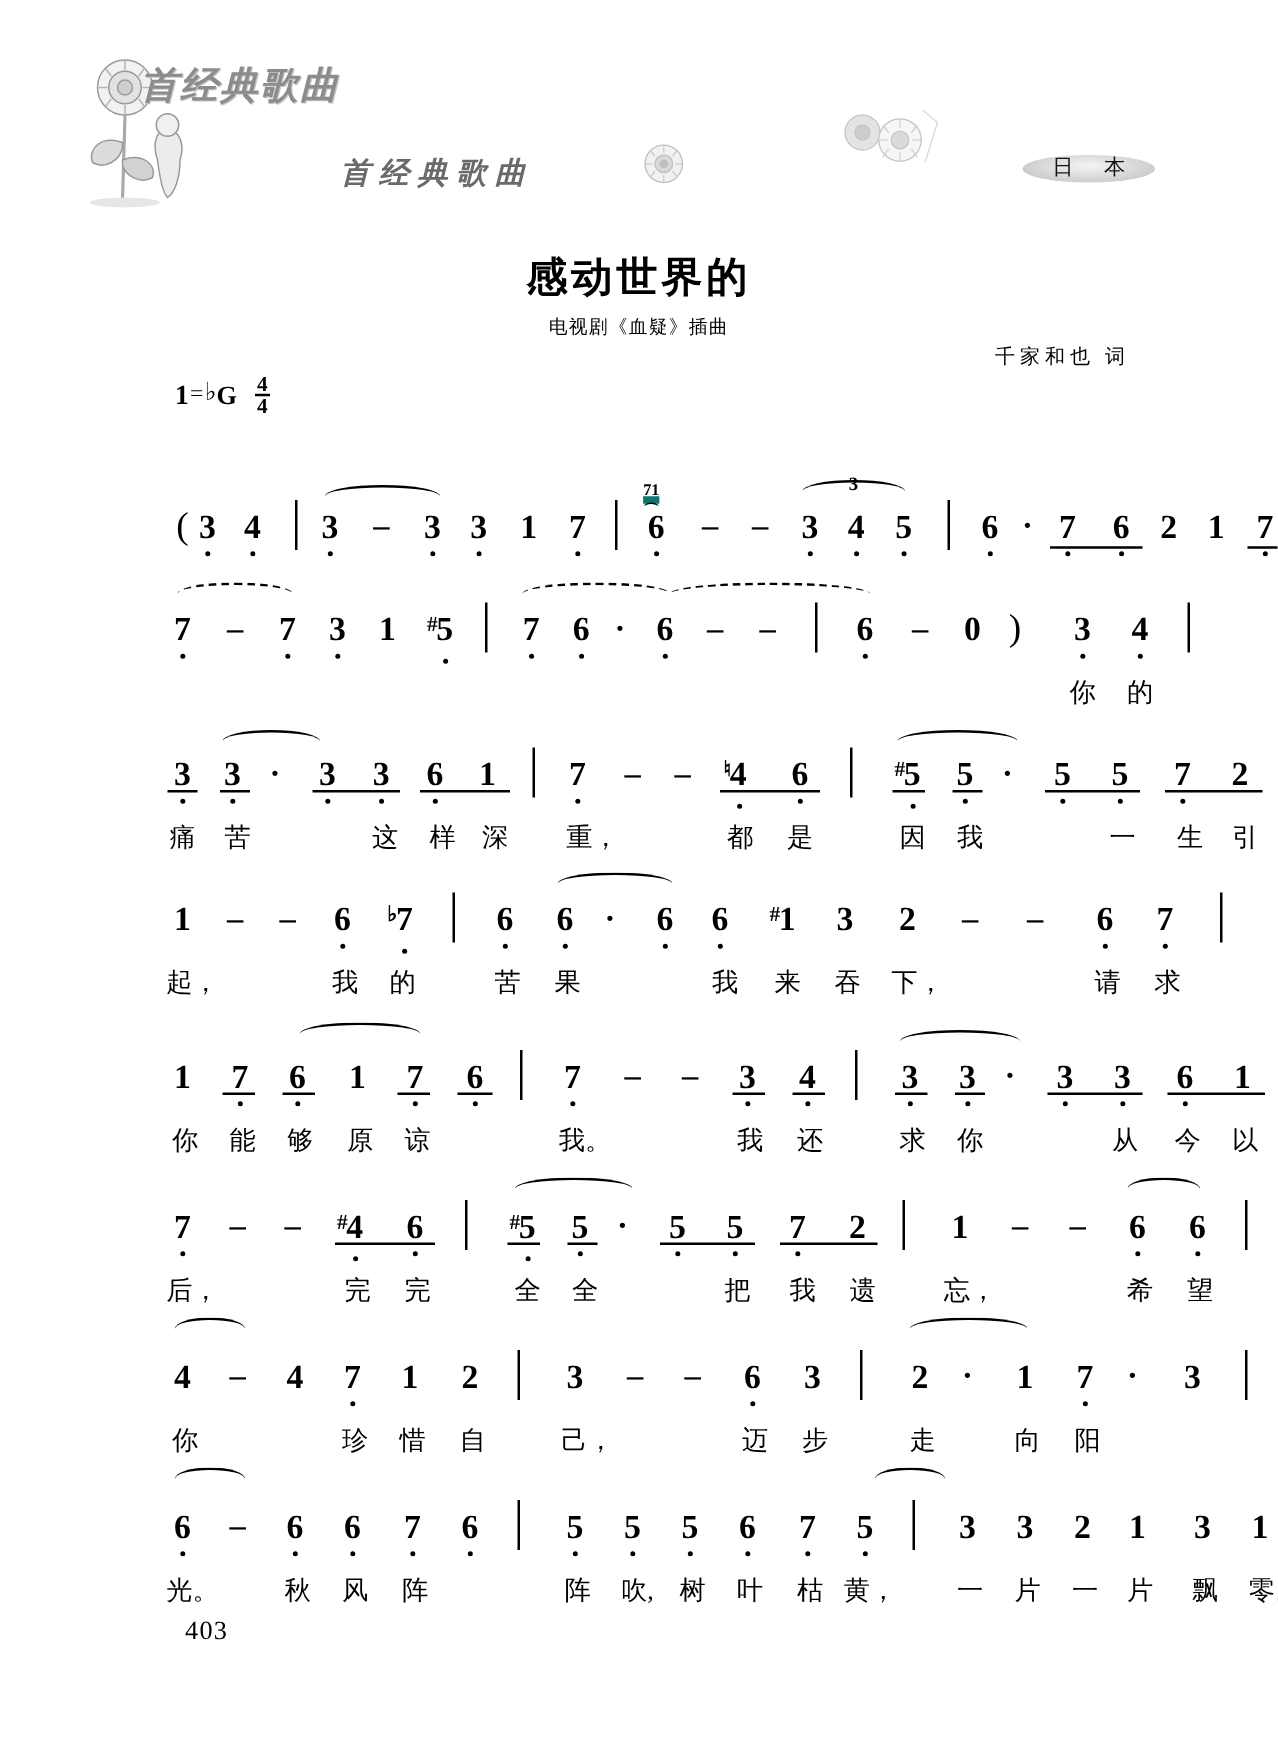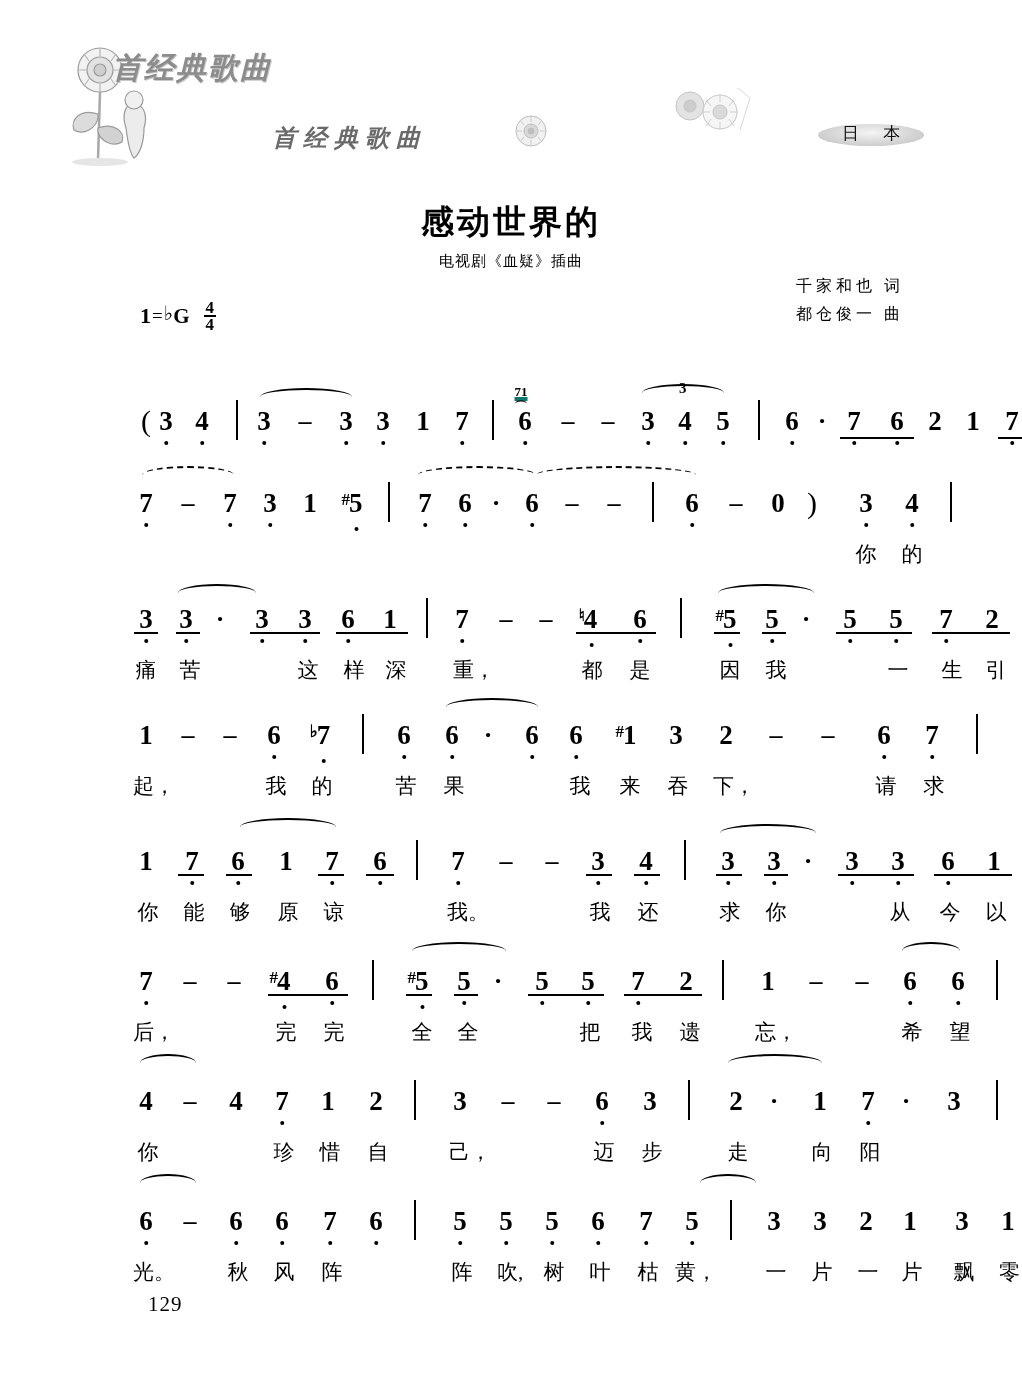--- a/index.html
+++ b/index.html
@@ -241,21 +241,21 @@
   
   .ornament {
     position: absolute;
     font-family: "Liberation Serif", serif;
     font-size: 13px;
     font-weight: bold;
     line-height: 11px;
     text-align: center;
     transform: translateX(-50%);
   }
-  .ornament .u { display: block; border-bottom: 4px solid #0f766e; }
+  .ornament .u { display: block; border-bottom: 6px solid #0f766e; }
 
   
   .lyr {
     position: absolute;
     font-family: "Liberation Serif", serif;
     font-size: 21px;
     line-height: 24px;
     text-align: center;
     white-space: nowrap;
     transform: translateX(-50%);
@@ -319,21 +319,20 @@
     <div class="ellipse"></div>
     <div class="label">日 本</div>
   </div>
 </div>
 
 <div id="song-title">感动世界的</div>
 <div id="song-subtitle">电视剧《血疑》插曲</div>
 
 <div id="credits">
     <div class="credit-row"><span class="names-wide">千 家 和 也</span><span class="role">词</span></div>
-    <div class="credit-row"><span class="names-wide">都 仓 俊 一</span><span class="role">曲</span></div>
   </div>
 
 <div id="key-meter">
   <span class="onekey">1</span>
   <span class="eq">=</span>
   <span class="flat">♭</span>
   <span class="tonic">G</span>
   <span class="meter">
     <span class="num">4</span>
     <span class="den">4</span>
@@ -669,13 +668,13 @@
         <div class="lyr" style="left: 636px; top: 6px;">一</div>
         <div class="lyr" style="left: 682px; top: 6px;">片</div>
         <div class="lyr" style="left: 728px; top: 6px;">一</div>
         <div class="lyr" style="left: 772px; top: 6px;">片</div>
         <div class="lyr" style="left: 824px; top: 6px;">飘</div>
         <div class="lyr" style="left: 880px; top: 6px;">零。</div>
       </div>
     </div>
   </div>
 
-<div id="page-number">129</div>
+<div id="page-number">403</div>
 
 </body></html>

